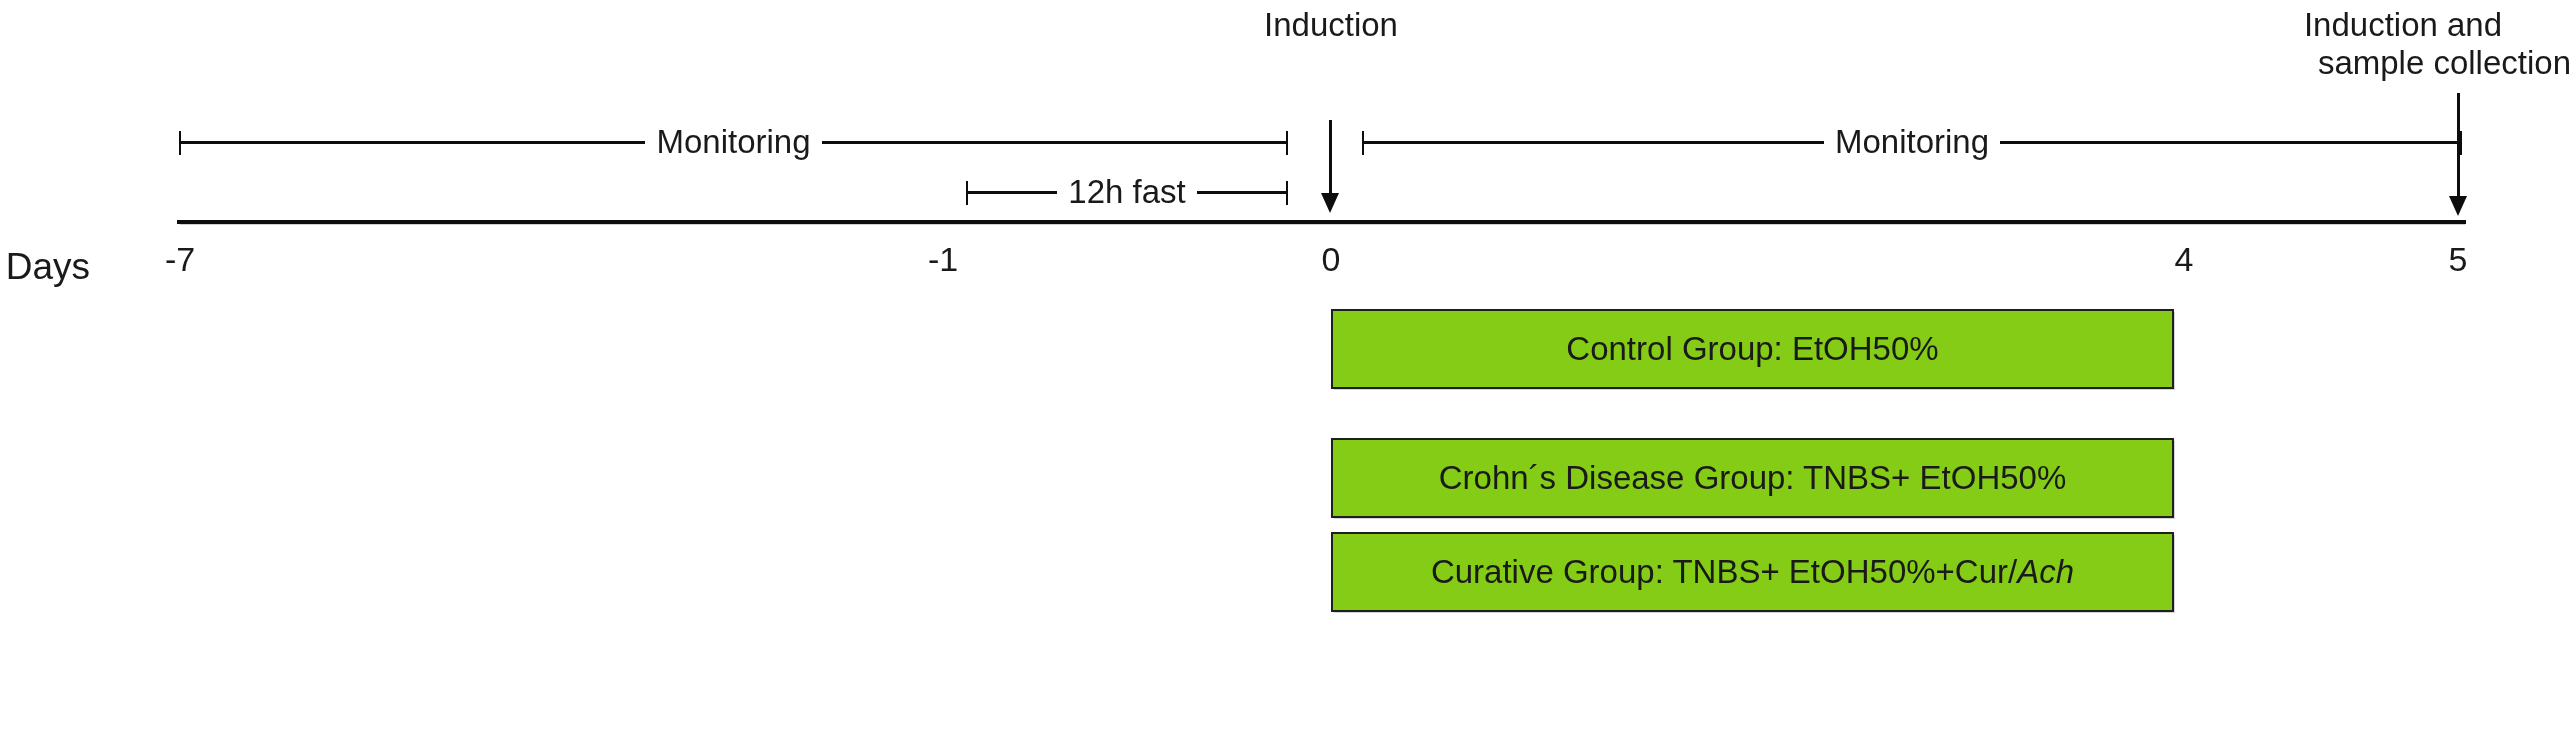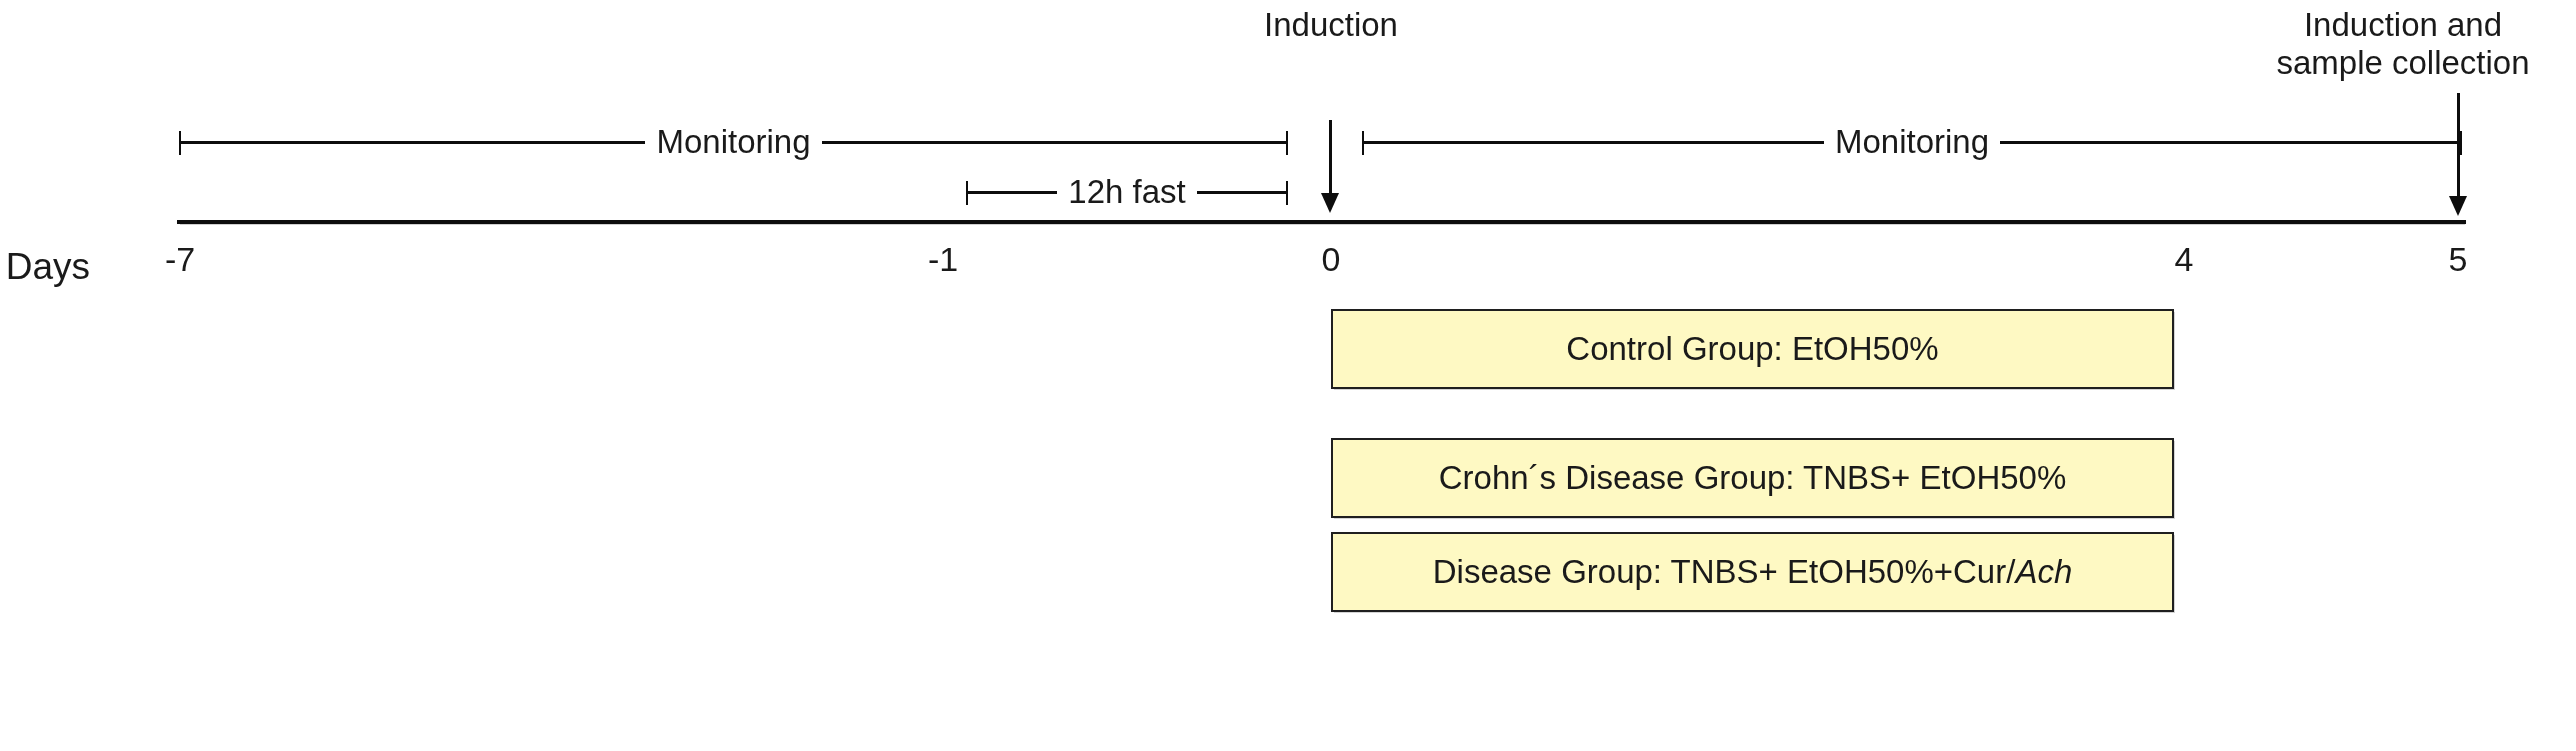--- a/index.html
+++ b/index.html
@@ -92,21 +92,21 @@
     width: 0; height: 0;
     border-left: 9.3px solid transparent;
     border-right: 9.3px solid transparent;
     border-top: 20px solid #0d0d0d;
   }
 
   
   .group-box {
     box-sizing: border-box;
     border: 2.9px solid #1f1f1f;
-    background: #fef9c3;
+    background: #84cc16;
     display: flex;
     align-items: center;
     justify-content: center;
     box-shadow: 0.7px 1.4px 0.7px rgba(170,170,170,0.5);
   }
   .group-box .group-label {
     font-size: 33px;
     color: #1a1a1a;
     white-space: nowrap;
   }
@@ -115,21 +115,21 @@
   }
 </style>
 </head>
 <body>
 
 <div id="figure">
 
   <div class="abs label-text callout" style="left:1145px; top:5.7px; width:372px;">Induction</div>
 
   <div class="abs label-text callout" style="left:2235px; top:5.7px; width:336px;">Induction and</div>
-  <div class="abs label-text callout" style="left:2235px; top:44px; width:336px;">sample collection</div>
+  <div class="abs label-text callout" style="left:2235px; top:44px; width:336px;text-align:right;">sample collection</div>
 
   <div class="abs bracket" style="left:179px; top:127px; width:1109px;">
     <span class="cap"></span>
     <span class="rule"></span>
     <span class="label-text bracket-label">Monitoring</span>
     <span class="rule"></span>
     <span class="cap"></span>
   </div>
 
   <div class="abs bracket" style="left:966px; top:177px; width:322px;">
@@ -170,18 +170,18 @@
 
   <div class="abs group-box" style="left:1331px; top:309px; width:843px; height:80px;">
     <span class="group-label"><span>Control Group: EtOH50%</span></span>
   </div>
 
   <div class="abs group-box" style="left:1331px; top:438px; width:843px; height:80px;">
     <span class="group-label"><span>Crohn´s Disease Group: TNBS+ EtOH50%</span></span>
   </div>
 
   <div class="abs group-box" style="left:1331px; top:532px; width:843px; height:80px;">
-    <span class="group-label"><span>Disease Group: TNBS+ EtOH50%+Cur/</span><i>Ach</i></span>
+    <span class="group-label"><span>Curative Group: TNBS+ EtOH50%+Cur/</span><i>Ach</i></span>
   </div>
 
 
 </div>
 
 
 </body></html>

